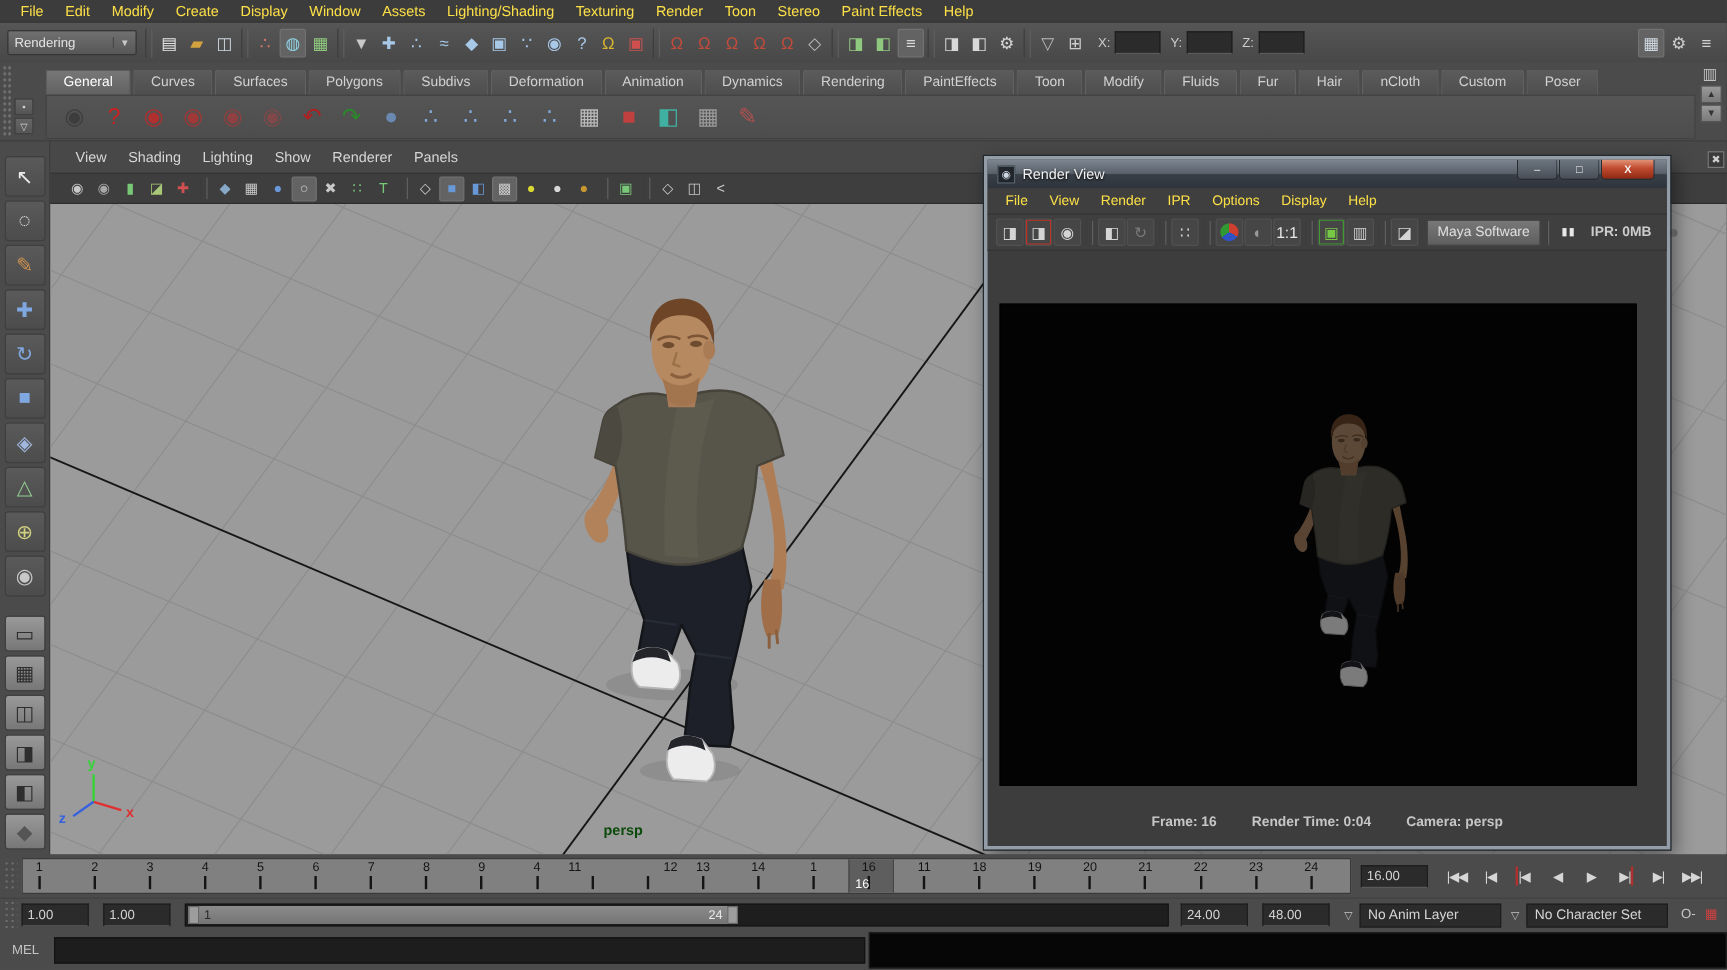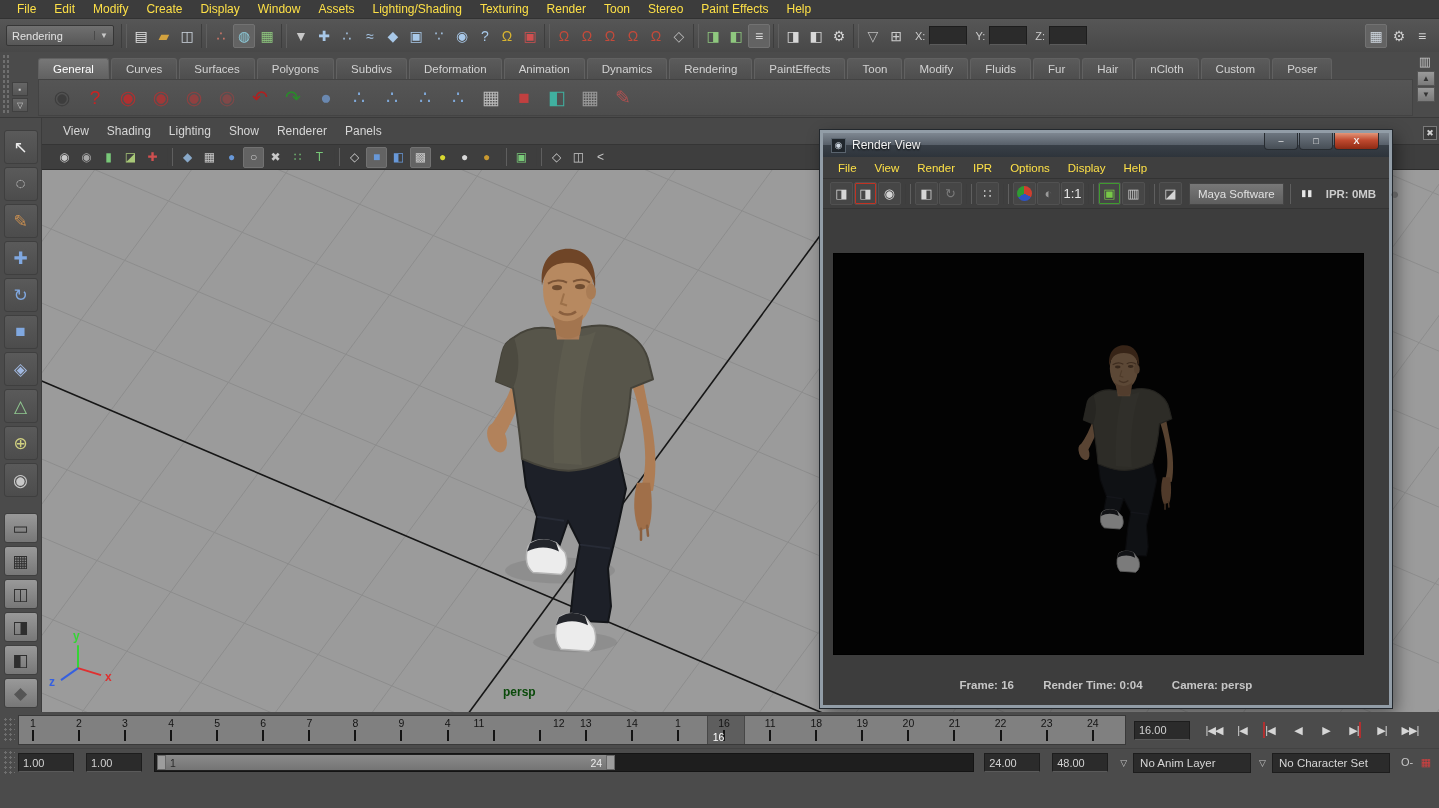--- a/index.html
+++ b/index.html
@@ -579,14 +579,19 @@
     <span class="ddicon">▽</span>
     <div class="layerfield">No Anim Layer</div>
     <span class="ddicon">▽</span>
     <div class="layerfield">No Character Set</div>
     <span class="icogrp">
         <span class="icon" style="color: rgb(200, 200, 200);">O-</span>
         <span class="icon" style="color: rgb(208, 64, 64);">▦</span>
       </span>
   </div>
 
+  <div id="commandline">
+    <span id="mel-label">MEL</span>
+    <input id="mel-input" style="">
+    <div id="cmd-results"></div>
+  </div>
 
 </div>
 
 </body></html>

